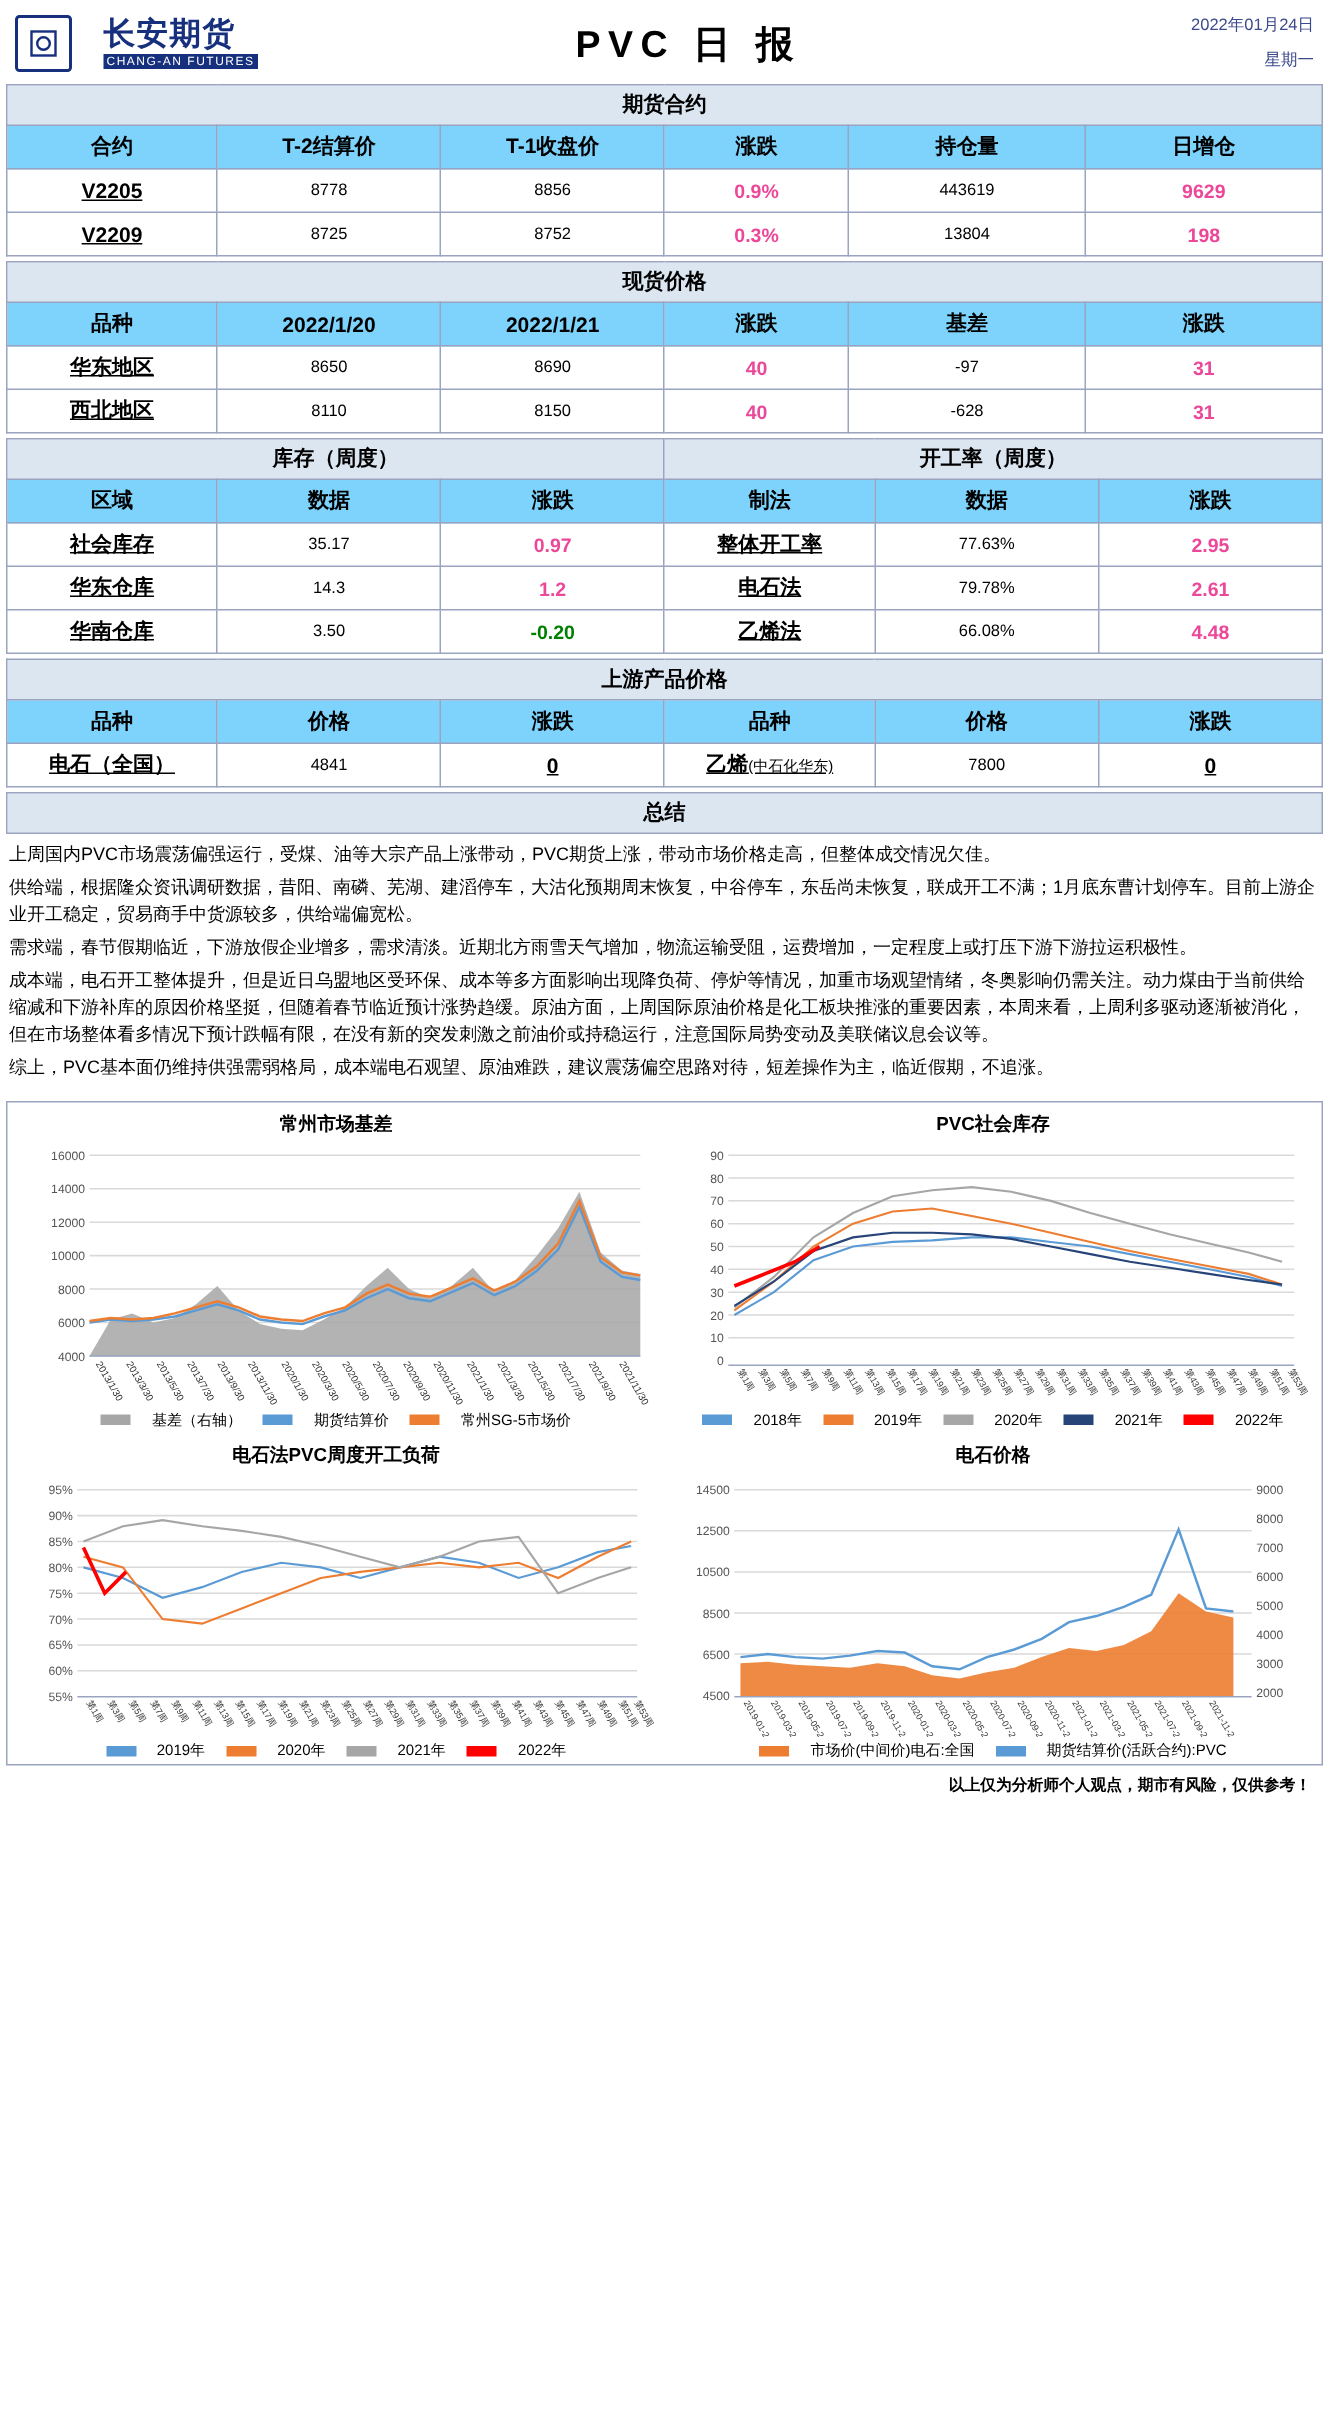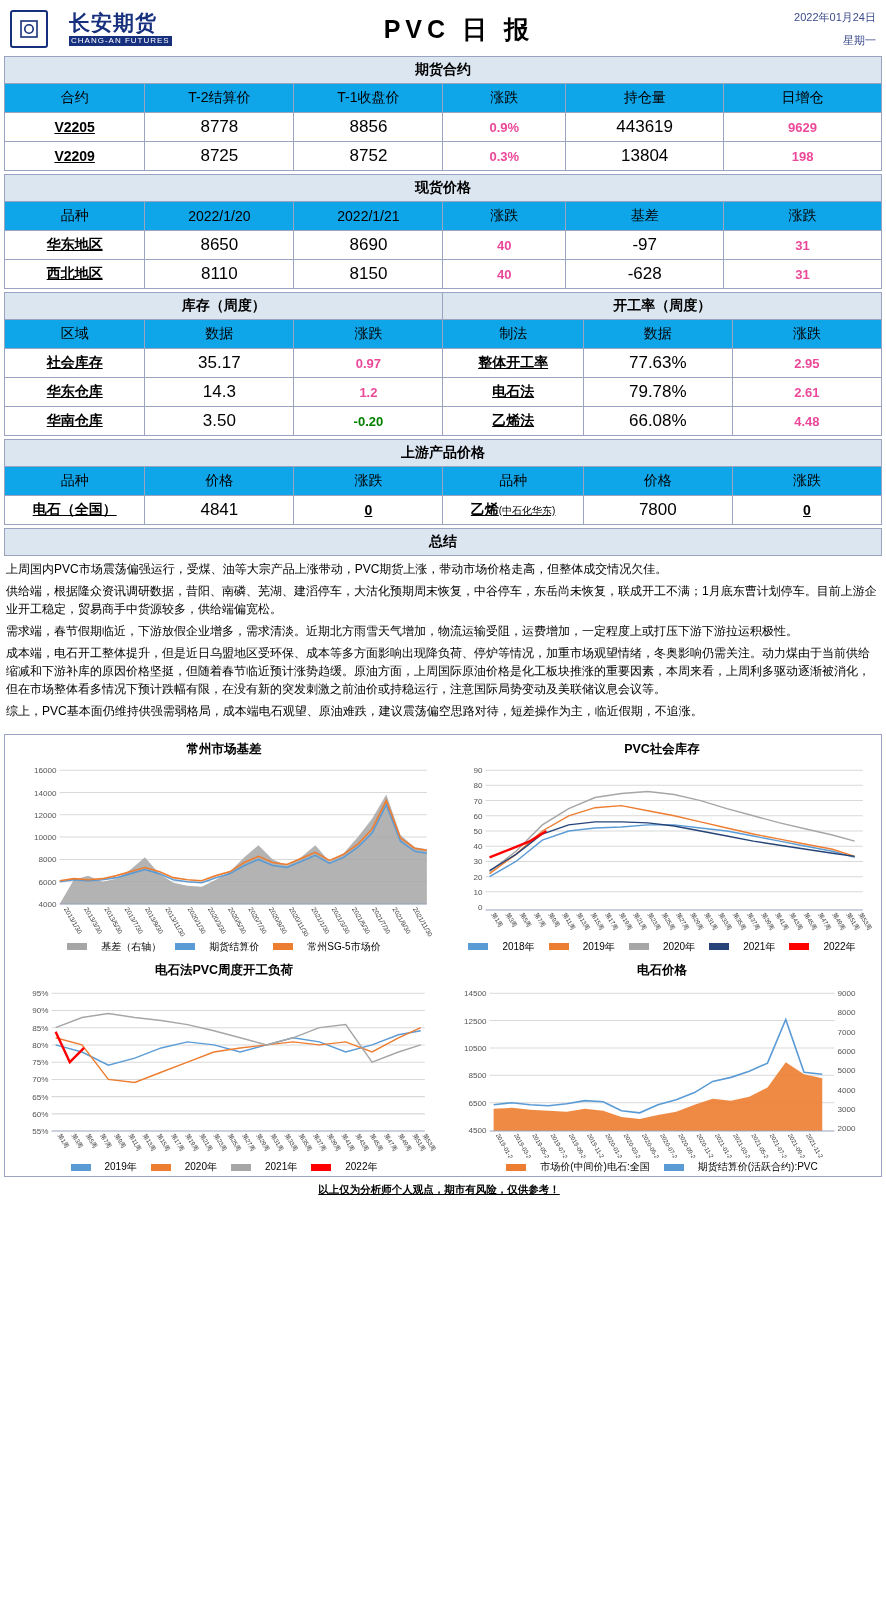--- a/index.html
+++ b/index.html
@@ -13,42 +13,42 @@
   .logo-text{display:flex;flex-direction:column;line-height:1.05;}
   .logo-cn{font-size:21px;font-weight:bold;color:#17307d;letter-spacing:1px;}
   .logo-en{font-size:8px;color:#fff;background:#17307d;text-align:center;letter-spacing:1px;padding:1px 2px;margin-top:2px;}
   .title{font-size:25px;font-weight:bold;letter-spacing:5px;flex:1;text-align:center;}
   .hdr-right{text-align:right;font-size:11px;color:#3b4a8c;line-height:2.1;min-width:130px;}
 
   
   table{border-collapse:collapse;width:100%;table-layout:fixed;}
   td,th{border:1px solid #9aa4c0;padding:0;text-align:center;font-size:13px;height:28px;}
   .sec-head{background:#dce6f1;font-weight:bold;font-size:14px;height:26px;}
-  .col-head{background:#0ea5e9;font-weight:normal;font-size:14px;}
+  .col-head{background:#7dd3fc;font-weight:bold;font-size:14px;}
   .rowlabel{font-weight:bold;font-size:14px;text-decoration:underline;}
   .up{color:#ec4899;font-weight:bold;}
   .down{color:#008000;font-weight:bold;}
-  .val{font-size:17px;}
+  .val{font-size:11px;}
   .tbl-gap{height:3px;}
   .small-note{font-size:10px;font-weight:normal;}
 
   
   .summary-body{font-size:12px;line-height:1.5;padding:2px 2px 4px 2px;}
   .summary-body p{margin:2px 0 4px 0;text-indent:0;}
 
   
   .charts{border:1px solid #9aa4c0;margin-top:6px;}
   .chart-row{display:flex;}
   .chart-cell{flex:1;padding:4px 6px 2px 6px;box-sizing:border-box;}
   .chart-title{text-align:center;font-size:12.5px;font-weight:bold;margin:2px 0 2px 0;}
   .chart-svg{display:block;width:100%;}
   .legend{display:flex;justify-content:center;gap:14px;flex-wrap:wrap;font-size:10px;margin-top:2px;}
   .legend-item{display:flex;align-items:center;gap:14px;}
   .swatch{width:20px;height:7px;display:inline-block;}
-  .footer-note{text-align:center;font-size:10.5px;font-weight:bold;padding:6px 8px 4px 0;text-decoration:underline;}
+  .footer-note{text-align:right;font-size:10.5px;font-weight:bold;padding:6px 8px 4px 0;}
 </style>
 </head>
 <body>
 
 <div class="page">
 
   <div class="header">
     <div class="logo">
       <div class="logo-mark">
         <svg width="22" height="22" viewBox="0 0 22 22">

